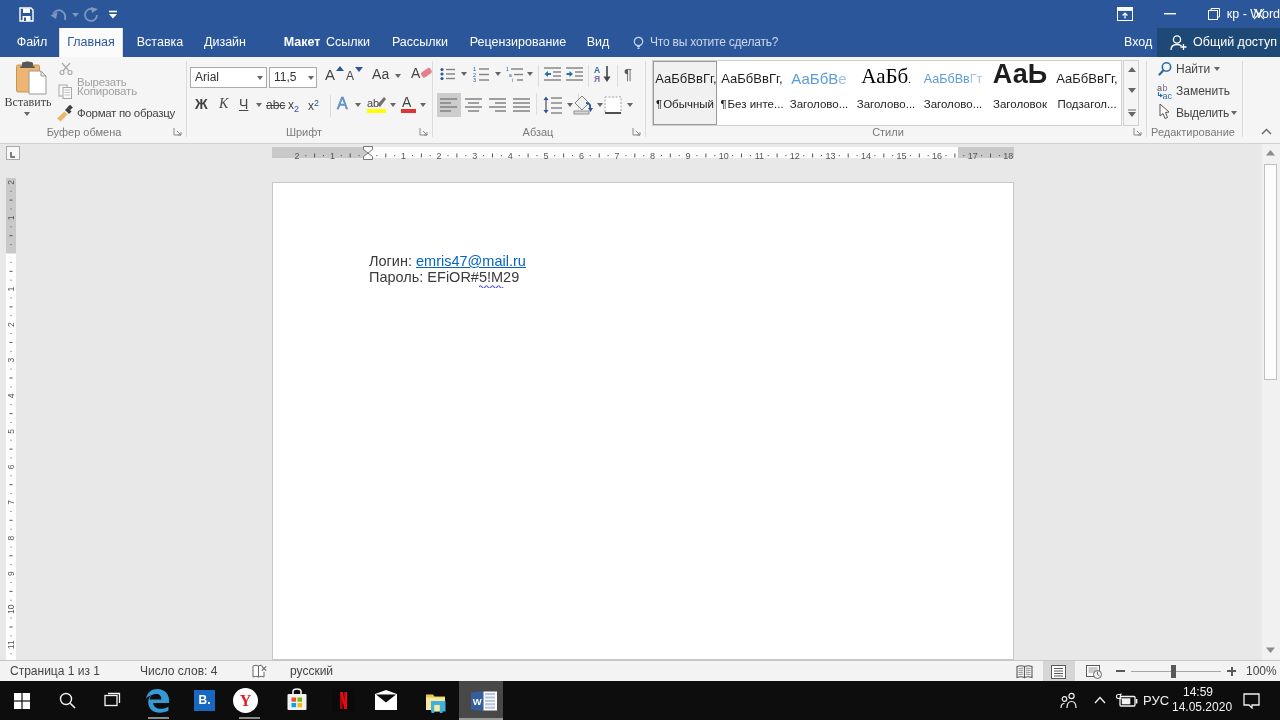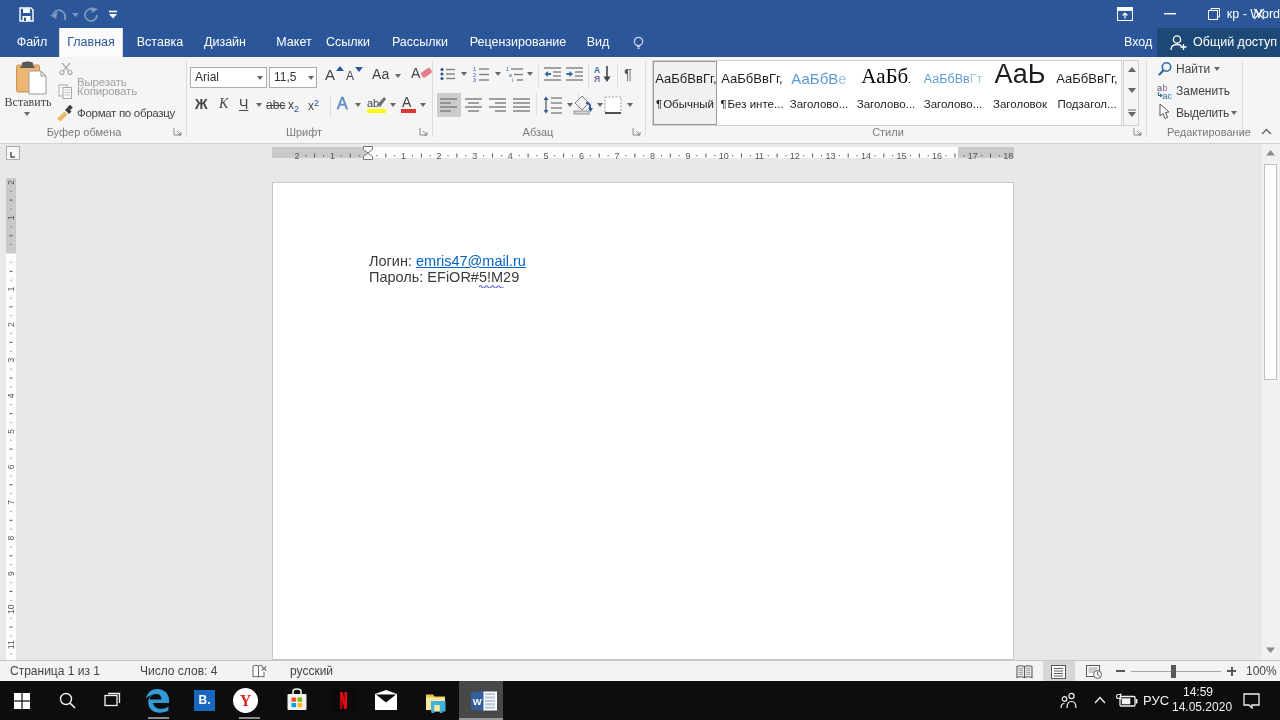--- a/index.html
+++ b/index.html
@@ -92,30 +92,31 @@
     <svg class="abs" style="left:1253px;top:8px;" width="12" height="12" viewBox="0 0 12 12">
       <path d="M1 1 L11 11 M11 1 L1 11" stroke="#fff" stroke-width="1.1"></path>
     </svg>
   </div>
 
   <div id="tabrow">
     <div class="tab" style="left:8px;width:48px;">Файл</div>
     <div class="tab active" style="left:59px;width:64px;">Главная</div>
     <div class="tab" style="left:126px;width:68px;">Вставка</div>
     <div class="tab" style="left:194px;width:62px;">Дизайн</div>
-    <div class="tab" style="left:264px;width:60px;">Макет</div>
+    <div class="tab" style="left:272px;width:60px;font-weight:bold;">Макет</div>
     <div class="tab" style="left:316px;width:64px;">Ссылки</div>
     <div class="tab" style="left:380px;width:80px;">Рассылки</div>
     <div class="tab" style="left:460px;width:116px;text-align:center;">Рецензирование</div>
     <div class="tab" style="left:576px;width:44px;">Вид</div>
 
     <svg class="abs" style="left:632px;top:8px;" width="13" height="15" viewBox="0 0 13 15">
       <circle cx="6.5" cy="5.5" r="4.2" fill="none" stroke="#c8d3e8" stroke-width="1.2"></circle>
       <path d="M5 9.5 L8 9.5 L8 11 L5 11 Z M5.5 11.5 L7.5 11.5 L7.5 13 L5.5 13 Z" fill="#c8d3e8"></path>
     </svg>
+    <div class="abs" style="left:650px;top:0;height:29px;line-height:29px;font-size:12px;letter-spacing:-0.2px;color:#cdd7ea;">Что вы хотите сделать?</div>
     <div class="abs" style="left:1124px;top:0;height:29px;line-height:29px;font-size:12.5px;color:#fff;">Вход</div>
     <div class="abs" style="left:1157px;top:0;width:123px;height:29px;background:#1e4976;">
       <svg class="abs" style="left:12px;top:6px;" width="19" height="18" viewBox="0 0 19 18">
         <circle cx="8" cy="5.5" r="3.6" fill="none" stroke="#fff" stroke-width="1.3"></circle>
         <path d="M2 16 Q2 10.5 8 10.5 Q11 10.5 12.5 12" fill="none" stroke="#fff" stroke-width="1.3"></path>
         <path d="M14.5 10 L14.5 16 M11.5 13 L17.5 13" stroke="#fff" stroke-width="1.3"></path>
       </svg>
       <div class="abs" style="left:36px;top:0;height:29px;line-height:29px;font-size:12.5px;color:#fff;">Общий доступ</div>
     </div>
   </div>
@@ -352,21 +353,21 @@
     <div class="stxt" style="left:655px;top:14px;width:62px;font-size:13px;color:#1e1e1e;">АаБбВвГг,</div>
     <div class="stxt" style="left:653px;top:41px;width:64px;font-size:11.5px;color:#1e1e1e;">¶ Обычный</div>
     <div class="stxt" style="left:720px;top:14px;width:64px;font-size:13px;color:#1e1e1e;">АаБбВвГг,</div>
     <div class="stxt" style="left:720px;top:41px;width:64px;font-size:11.5px;color:#1e1e1e;">¶ Без инте...</div>
     <div class="stxt" style="left:787px;top:13px;width:64px;font-size:15px;color:#5b9bd5;">АаБбВ<span style="color:#9cc3e5;">е</span></div>
     <div class="stxt" style="left:787px;top:41px;width:64px;font-size:11.5px;color:#1e1e1e;">Заголово...</div>
     <div class="stxt" style="left:854px;top:7px;width:64px;font-size:21px;color:#000;font-family:'Liberation Serif',serif;">АаБб<span style="font-size:10px;">.</span></div>
     <div class="stxt" style="left:854px;top:41px;width:64px;font-size:11.5px;color:#1e1e1e;">Заголово...</div>
     <div class="stxt" style="left:921px;top:15px;width:64px;font-size:12.5px;color:#5b9bd5;">АаБбВв<span style="color:#9cc3e5;">Гт</span></div>
     <div class="stxt" style="left:921px;top:41px;width:64px;font-size:11.5px;color:#1e1e1e;">Заголово...</div>
-    <div class="stxt" style="left:988px;top:2px;width:64px;font-size:27px;font-weight:400;color:#1e1e1e;">АаЬ</div>
+    <div class="stxt" style="left:988px;top:2px;width:64px;font-size:27px;font-weight:700;color:#1e1e1e;">АаЬ</div>
     <div class="stxt" style="left:988px;top:41px;width:64px;font-size:11.5px;color:#1e1e1e;">Заголовок</div>
     <div class="stxt" style="left:1055px;top:14px;width:64px;font-size:13px;color:#1e1e1e;">АаБбВвГг,</div>
     <div class="stxt" style="left:1055px;top:41px;width:64px;font-size:11.5px;color:#1e1e1e;">Подзагол...</div>
 
     <div class="abs" style="left:1123px;top:3px;width:16px;height:66px;background:#f5f5f5;border:1px solid #d0d0d0;">
       <svg class="abs" style="left:4px;top:6px;" width="8" height="5">
           <path d="M0 5 L4 0 L8 5 Z" fill="#666"></path>
         </svg>
       <svg class="abs" style="left:4px;top:27px;" width="8" height="5">
           <path d="M0 0 L4 5 L8 0 Z" fill="#666"></path>
@@ -401,21 +402,21 @@
 
     <div class="gdiv" style="left:1242px;"></div>
     <svg class="abs" style="left:1261px;top:71px;" width="11" height="7" viewBox="0 0 11 7">
         <path d="M1 6 L5.5 1.5 L10 6" stroke="#666" stroke-width="1.4" fill="none"></path>
       </svg>
 
     <div class="glabel" style="left:28px;width:112px;">Буфер обмена</div>
     <div class="glabel" style="left:270px;width:68px;">Шрифт</div>
     <div class="glabel" style="left:504px;width:68px;">Абзац</div>
     <div class="glabel" style="left:854px;width:68px;">Стили</div>
-    <div class="glabel" style="left:1150px;width:86px;margin-left:16px;">Редактирование</div>
+    <div class="glabel" style="left:1150px;width:86px;">Редактирование</div>
 
     <svg class="launcher" style="left:173px;" viewBox="0 0 10 10">
         <path d="M1 1 L1 8 L8 8" stroke="#8a8a8a" fill="none"></path>
         <path d="M4 4 L8 8 M8 5 L8 8 L5 8" stroke="#8a8a8a" fill="none"></path>
       </svg>
     <svg class="launcher" style="left:419px;" viewBox="0 0 10 10">
         <path d="M1 1 L1 8 L8 8" stroke="#8a8a8a" fill="none"></path>
         <path d="M4 4 L8 8 M8 5 L8 8 L5 8" stroke="#8a8a8a" fill="none"></path>
       </svg>
     <svg class="launcher" style="left:632px;" viewBox="0 0 10 10">

